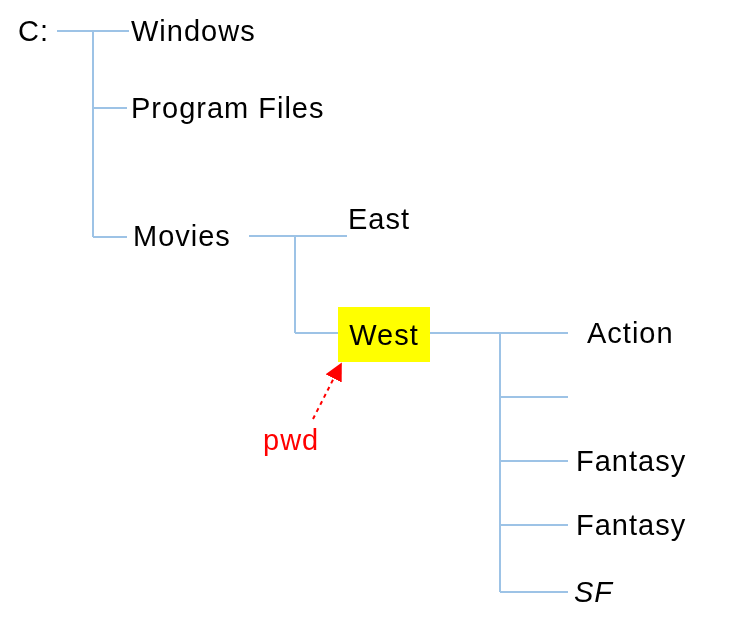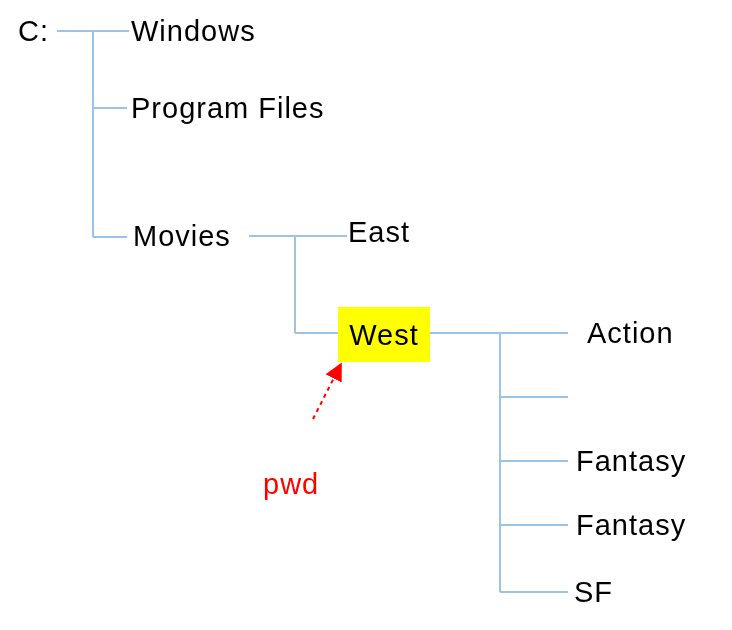--- a/index.html
+++ b/index.html
@@ -44,21 +44,20 @@
     display: flex;
     align-items: center;
     justify-content: center;
     text-align: center;
   }
   .highlight-box .label {
     position: static;
   }
   .annotation-label {
     color: var(--annotation);
-    margin-top: 44px;
   }
 </style>
 </head>
 <body>
 
 <div id="canvas">
 
   <svg id="connector-layer" viewBox="0 0 732 630" xmlns="http://www.w3.org/2000/svg">
     <defs>
       <marker id="arrowhead" markerWidth="9" markerHeight="9" refX="7" refY="4.5" orient="auto">
@@ -93,25 +92,25 @@
 
     <line x1="313" y1="419" x2="340" y2="366" stroke="var(--annotation)" stroke-width="2" stroke-dasharray="4 4" marker-end="url(#arrowhead)"></line>
   </svg>
 
   <div class="label" style="left:18px; top:14px;">C:</div>
 
   <div class="label" style="left:131px; top:91px;">Program Files</div>
   <div class="label" style="left:131px; top:14px;">Windows</div>
   <div class="label" style="left:133px; top:219px;">Movies</div>
 
-  <div class="label" style="left:348px; top:215px;">East</div>
+  <div class="label" style="left:348px; top:202px;">East</div>
   <div class="highlight-box">
     <div class="label">West</div>
   </div>
 
   <div class="label" style="left:574px; top:316px;margin-left:13px;">Action</div>
   <div class="label" style="left:576px; top:444px;">Fantasy</div>
   <div class="label" style="left:576px; top:508px;">Fantasy</div>
-  <div class="label" style="left:574px; top:575px;">SF</div>
+  <div class="label" style="left:574px; top:575px;font-style:italic;">SF</div>
 
   <div class="label annotation-label" style="left:263px; top:423px;">pwd</div>
 
 </div>
 
 </body></html>

